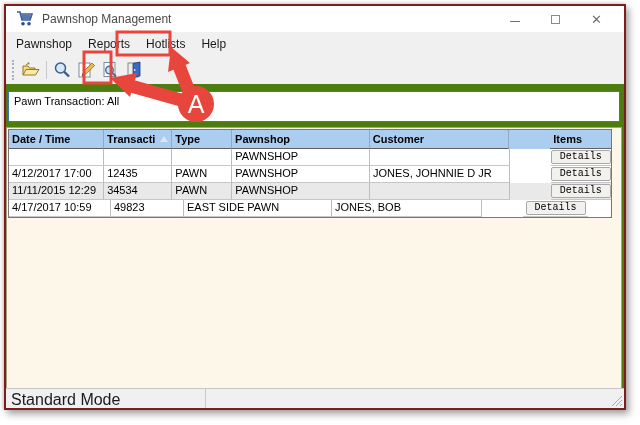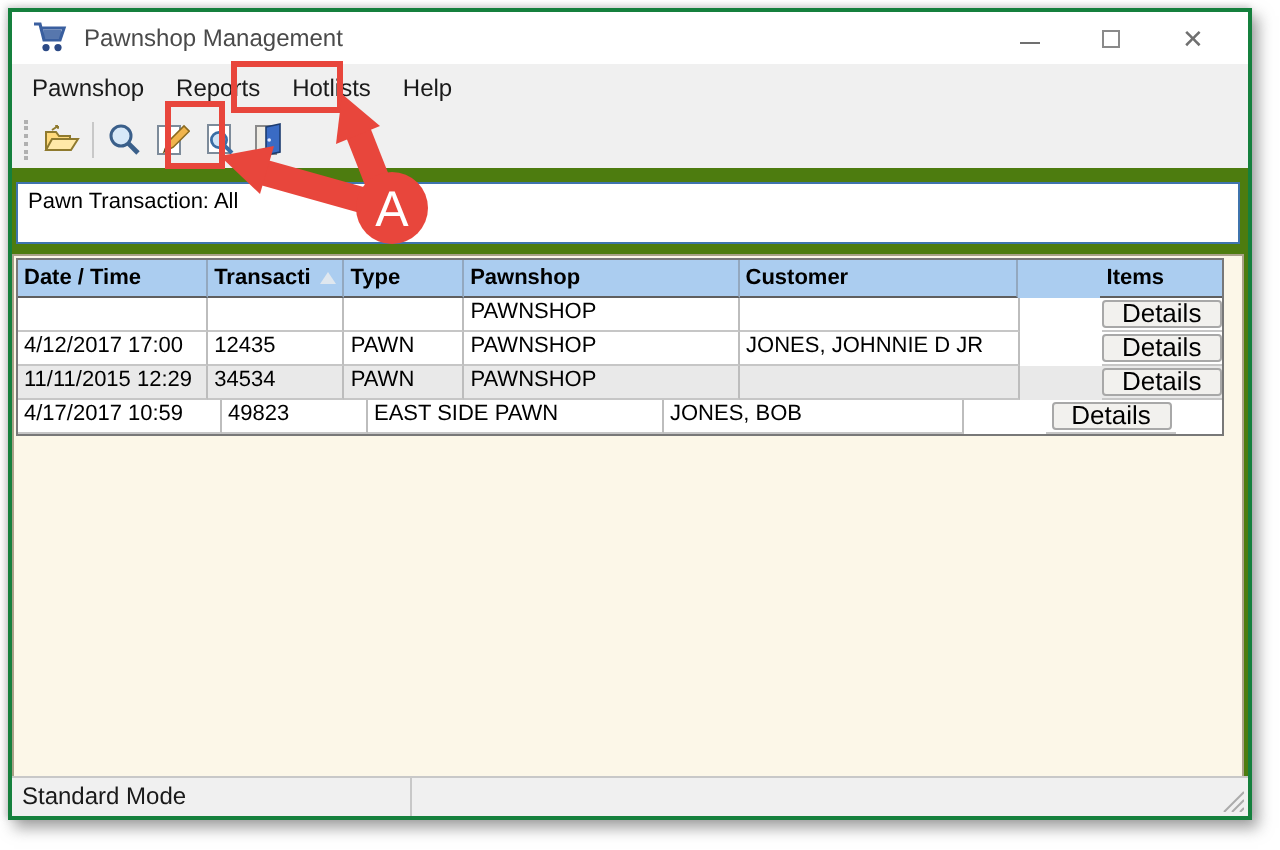--- a/index.html
+++ b/index.html
@@ -1,20 +1,20 @@
 <!DOCTYPE html>
 <html><head>
 <meta charset="utf-8">
 <style>
   * { margin:0; padding:0; box-sizing:border-box; }
   html,body { width:640px; height:425px; background:#fff; font-family:"Liberation Sans", sans-serif; overflow:hidden; }
 
   .window {
     position:absolute; left:4px; top:4px; width:622px; height:406px;
-    border:2px solid #15803d; background:#f0f0f0;
+    border:2px solid #7f1d1d; background:#f0f0f0;
     box-shadow: 3px 4px 7px rgba(110,110,110,.65), -1px -1px 3px rgba(150,150,150,.4);
     display:flex; flex-direction:column;
   }
 
   
   .titlebar { height:26px; background:#ffffff; display:flex; align-items:center; padding:0 6px; flex:0 0 auto; }
   .titlebar .appicon { width:18px; height:16px; margin:0 8px 0 4px; }
   .titlebar .title { font-size:12px; color:#4a4a4a; flex:1 1 auto; white-space:nowrap; }
   .wincontrols { display:flex; align-items:center; gap:30px; padding-right:16px; }
   .winbtn { width:11px; height:11px; display:flex; align-items:center; justify-content:center; color:#707070; cursor:default; }
@@ -54,26 +54,26 @@
     font-size:11px; line-height:15px; padding:0 3px; overflow:hidden; white-space:nowrap;
     border-right:1px solid #bdbdbd; border-bottom:1px solid #c6c6c6; color:#000;
   }
   .th { font-weight:bold; border-right:1px solid #93a8bf; border-bottom:1px solid #5f5f5f; line-height:18px; display:flex; align-items:center; }
   .c0 { width:102px; } .c1 { width:73px; } .c2 { width:64px; }
   .c3 { width:148px; } .c4 { width:150px; } .c5 { width:65px; border-right:none;margin-left:41px; }
   .th.c1 { justify-content:space-between; }
   .sorttri { width:0; height:0; border-left:4px solid transparent; border-right:4px solid transparent; border-bottom:6px solid #dfe7ef; margin-left:2px; }
   .td.c5 { padding:0; display:flex; align-items:center; justify-content:center; }
   .detailsbtn {
-    width:60px; height:14px; font-size:13px; line-height:12px; font-family:Liberation Sans, sans-serif;
+    width:60px; height:14px; font-size:10px; line-height:12px; font-family:Liberation Mono, monospace;
     background:#f2f1ee; border:1px solid #a8a8a8; border-radius:2px; color:#000; padding:0;
   }
 
   
-  .statusbar { height:20px; background:#f0f0f0; border-top:1px solid #c8c8c8; display:flex; font-size:12px; color:#1a1a1a; flex:0 0 auto; position:relative; }
+  .statusbar { height:20px; background:#f0f0f0; border-top:1px solid #c8c8c8; display:flex; font-size:16px; color:#1a1a1a; flex:0 0 auto; position:relative; }
   .statuspane1 { width:200px; border-right:1px solid #c8c8c8; padding:2px 0 0 5px; }
   .statuspane2 { flex:1; }
   .resizegrip { position:absolute; right:2px; bottom:2px; }
 
   
   .overlay { position:absolute; left:0; top:0; width:640px; height:425px; pointer-events:none; }
 </style>
 </head>
 <body>
 

